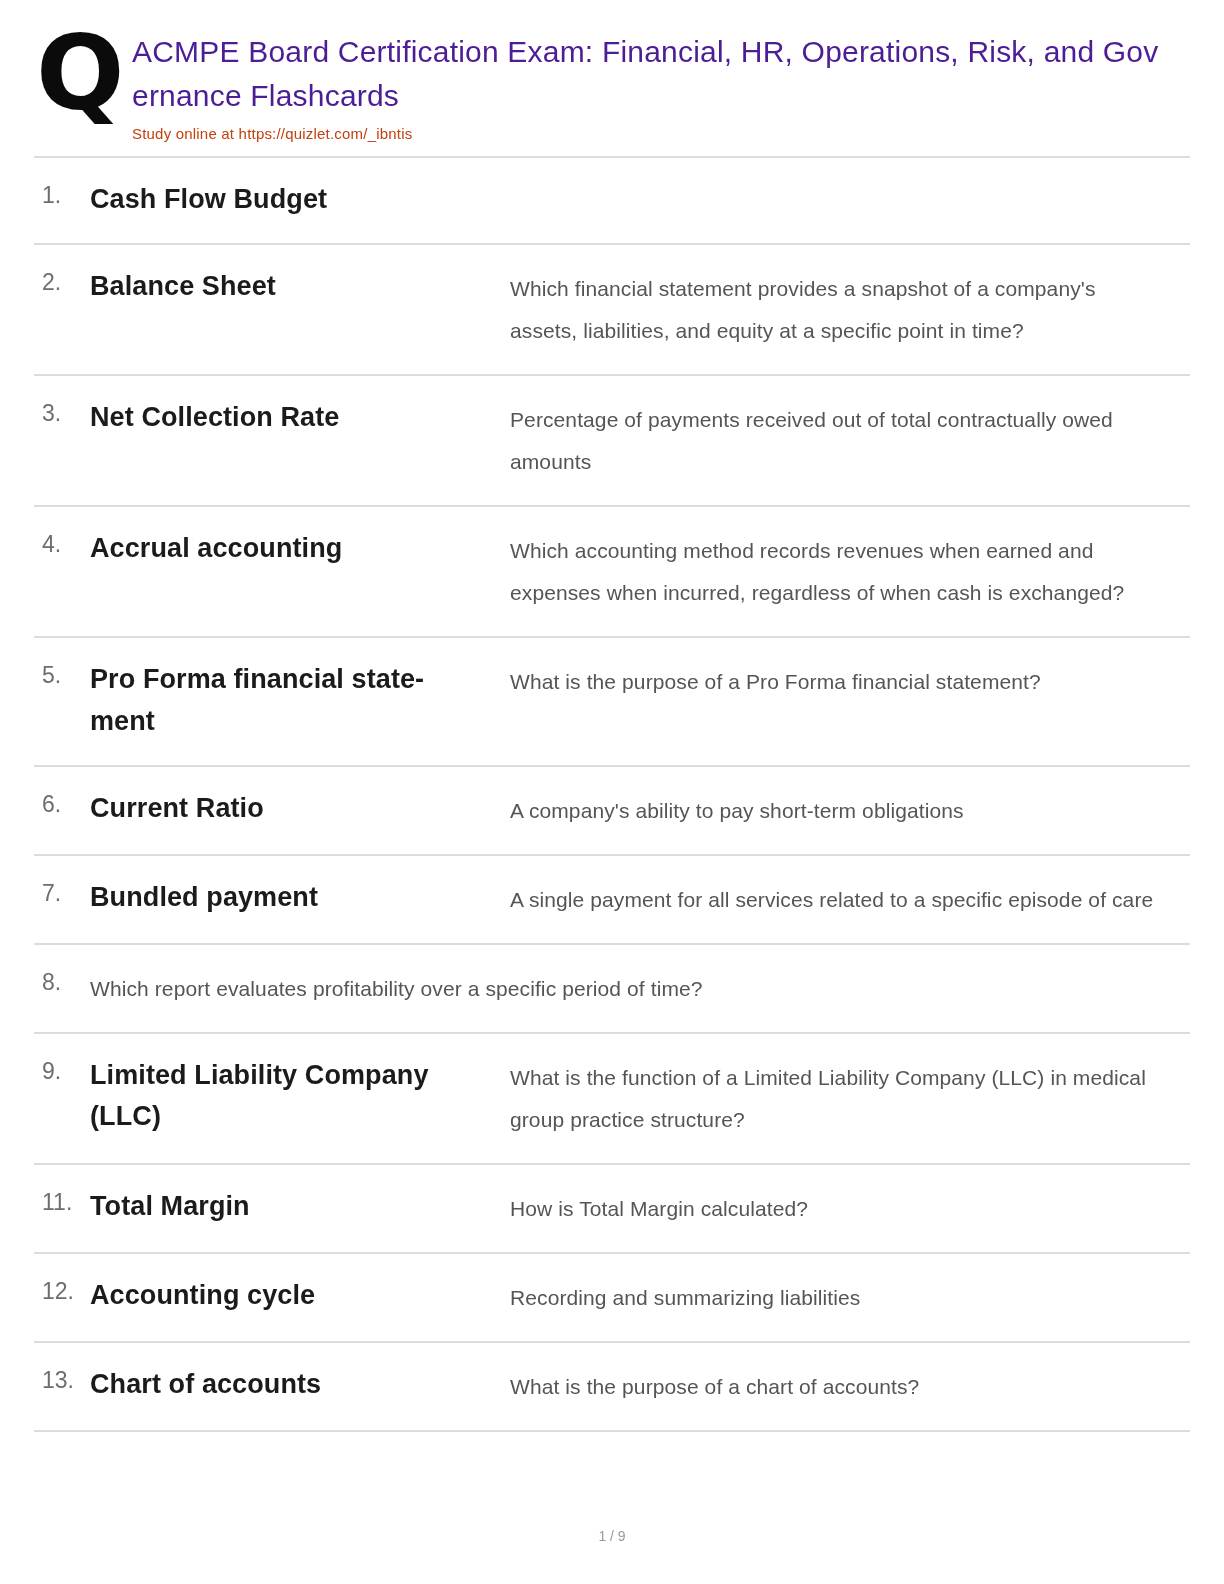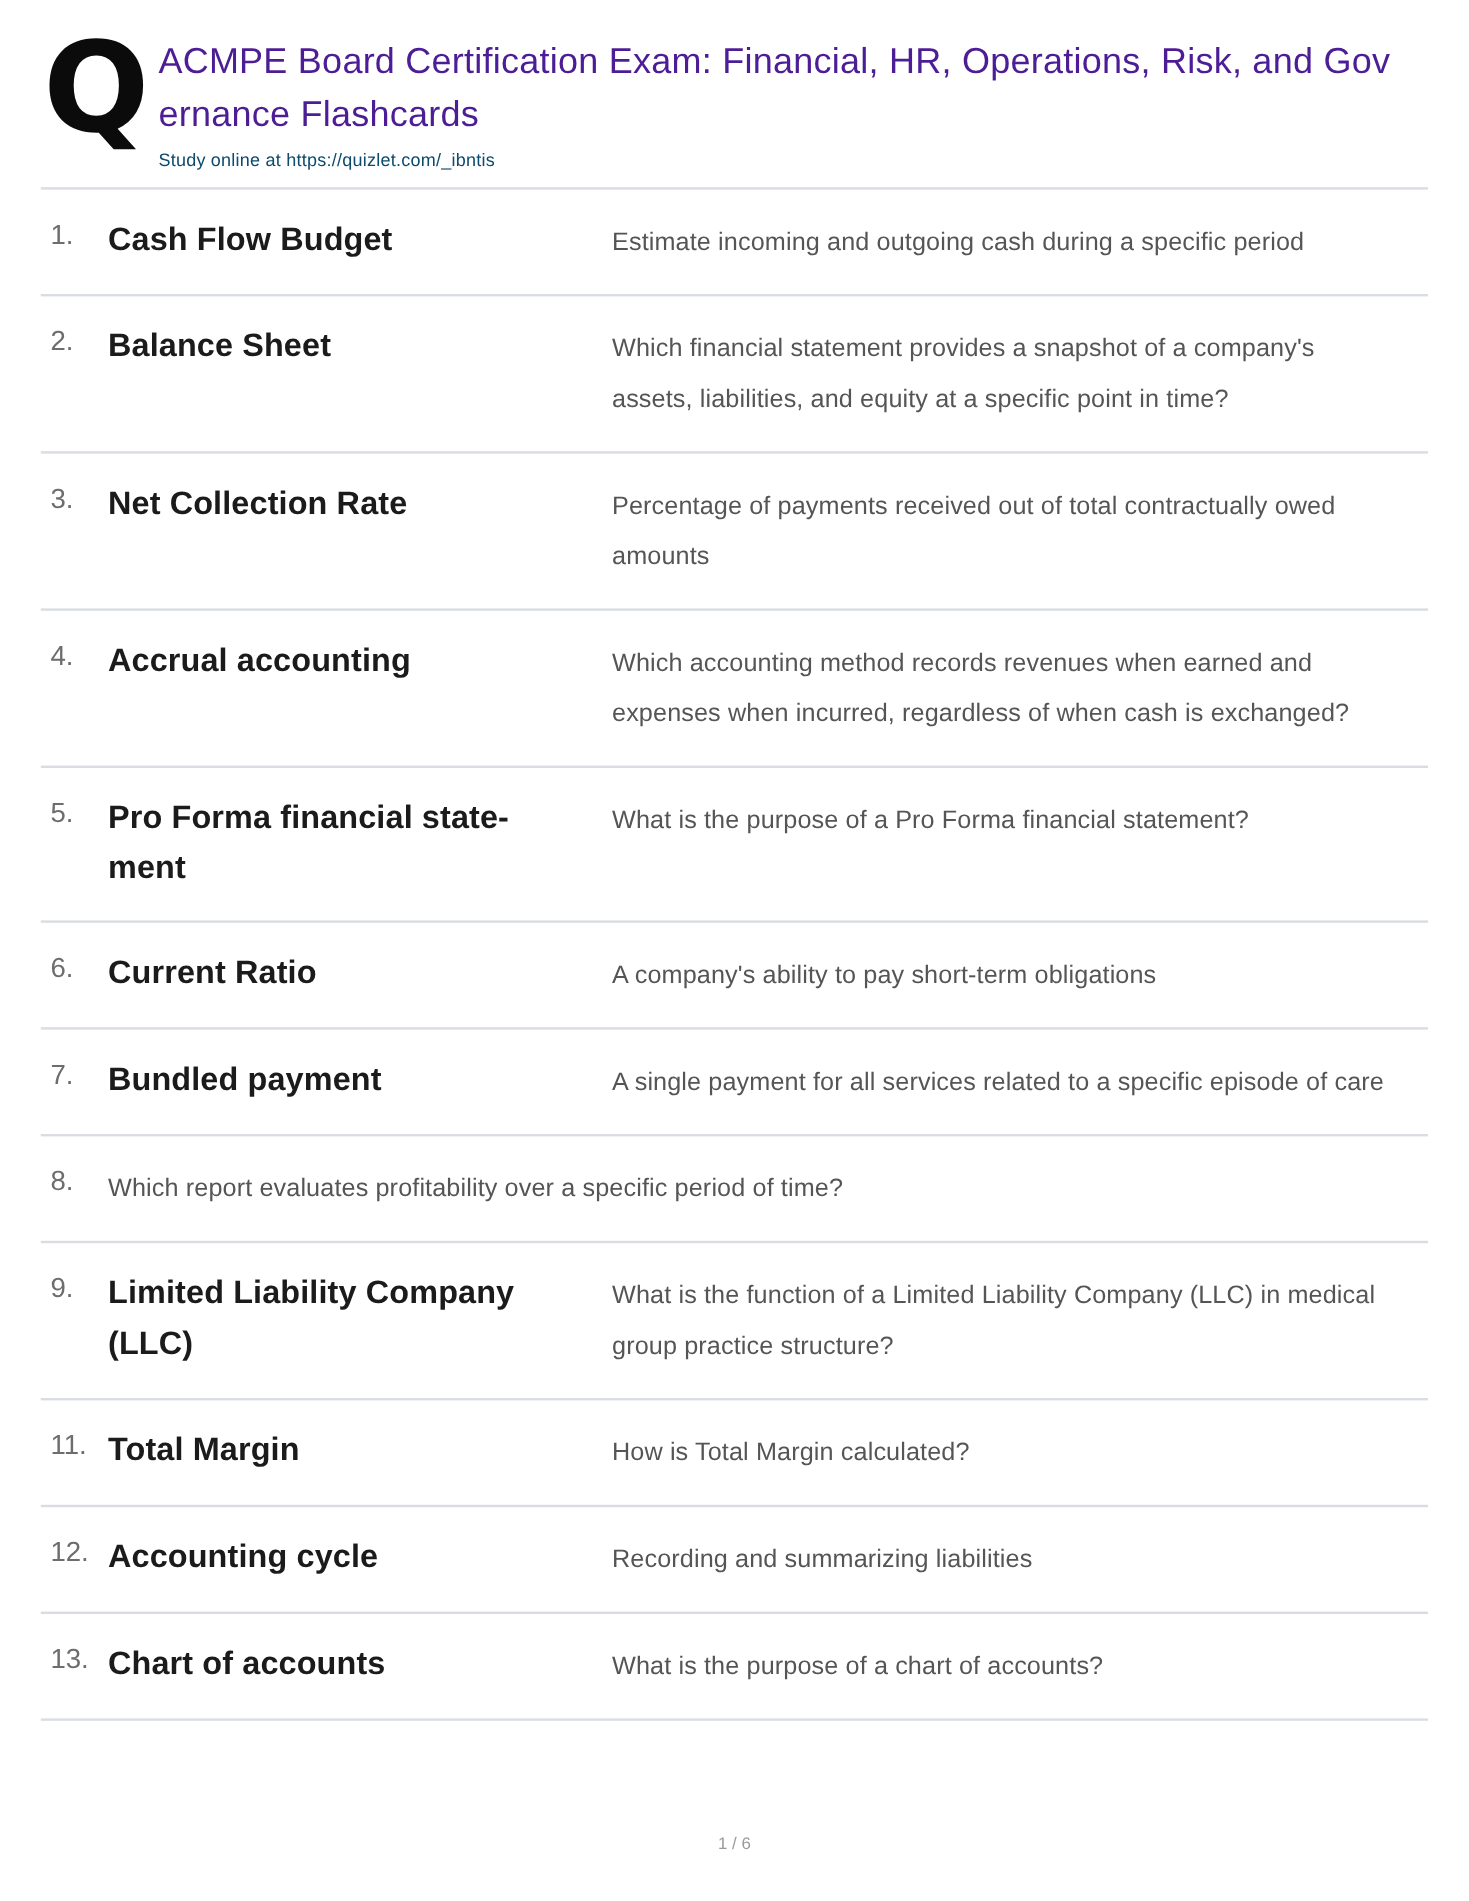--- a/index.html
+++ b/index.html
@@ -36,21 +36,21 @@
     font-size:30px;
     font-weight:500;
     color:#4c1d95;
     line-height:1.45;
     letter-spacing:0.2px;
   }
   .subtitle{
     margin-top:8px;
     font-size:15px;
     font-weight:300;
-    color:#0c4a6e;
+    color:#c2410c;
     letter-spacing:0.2px;
   }
   
   .row{
     display:flex;
     align-items:flex-start;
     padding:21px 0 22px 0;
   }
   .row + .row{border-top:2px solid #d9dce3;}
   .num{
@@ -105,21 +105,20 @@
       <div class="header-text">
         <h1 class="title"><span>ACMPE Board Certification Exam: Financial, HR, Operations, Risk, and Gov</span><br><span>ernance Flashcards</span></h1>
         <div class="subtitle">Study online at https://quizlet.com/_ibntis</div>
       </div>
     </div>
 
     <div id="rows">
       <div class="row">
         <div class="num">1.</div>
         <div class="term">Cash Flow Budget</div>
-        <div class="def">Estimate incoming and outgoing cash during a specific period</div>
       </div>
 
       <div class="row">
         <div class="num">2.</div>
         <div class="term">Balance Sheet</div>
         <div class="def">Which financial statement provides a snapshot of a company's
 assets, liabilities, and equity at a specific point in time?</div>
       </div>
 
       <div class="row">
@@ -190,15 +189,15 @@
       <div class="row">
         
         
         
       </div>
     </div>
 
   </div>
 
   <div class="footer">
-    <span>1 / 6</span>
+    <span>1 / 9</span>
   </div>
 </div>
 
 </body></html>

